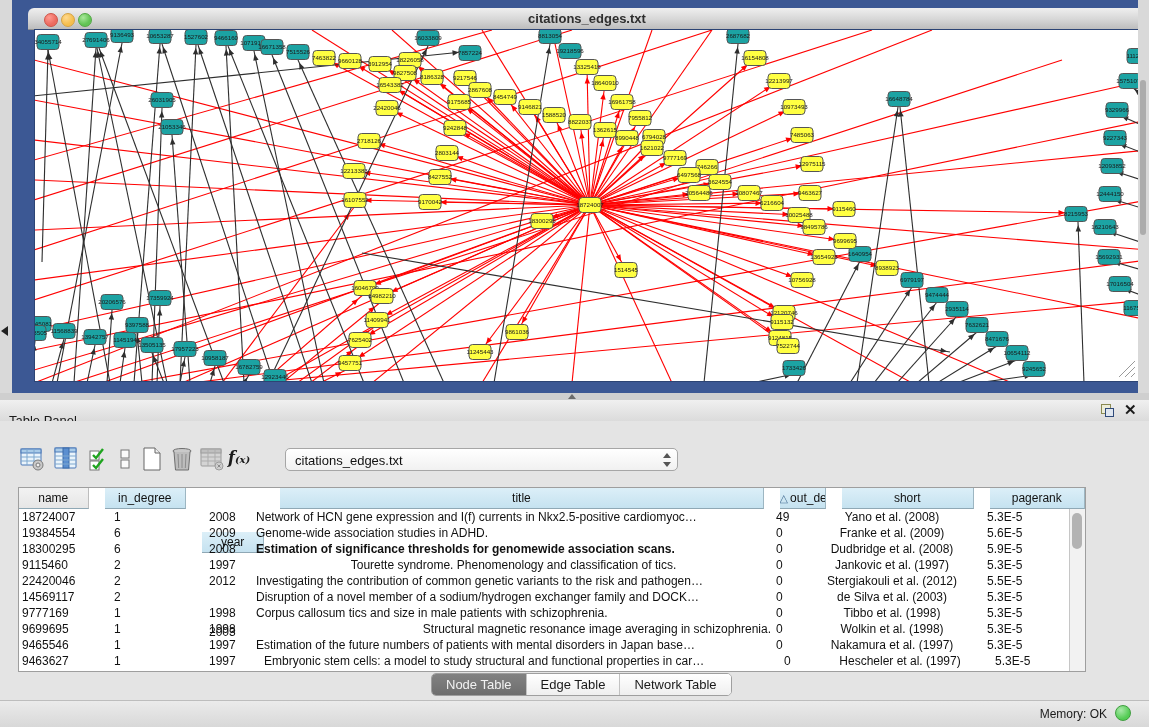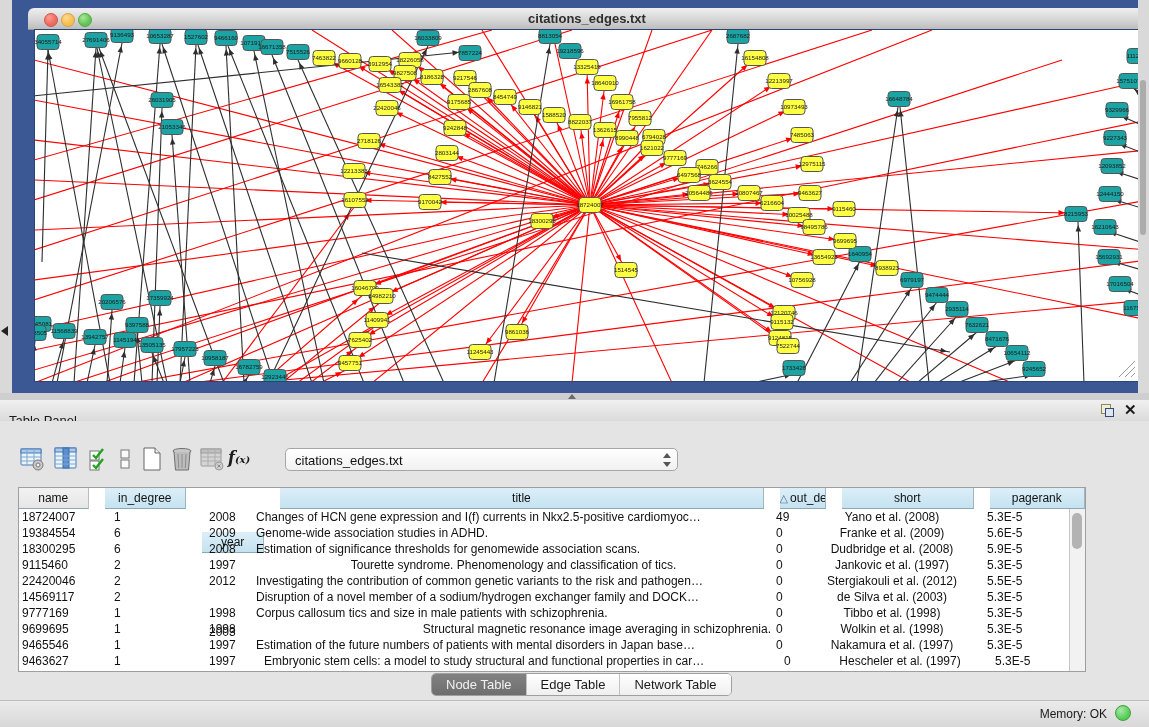--- a/index.html
+++ b/index.html
@@ -928,39 +928,39 @@
         <div class="hcell" style="width: 522px;">title</div>
         <div class="hcell" style="width: 50px;"><span class="sort-tri">△</span>out_de…</div>
         <div class="hcell" style="width: 142px;">short</div>
         <div class="hcell" style="width: 103px;">pagerank</div>
       </div>
     <div id="tbody">
         <div class="trow">
           <div class="tcell" style="width: 75px; padding-left: 3px; box-sizing: border-box;">18724007</div>
           <div class="tcell" style="width: 88px; padding-left: 20px; box-sizing: border-box;">1</div>
           <div class="tcell" style="width: 67px; padding-left: 27px; box-sizing: border-box;">2008</div>
-          <div class="tcell" style="width: 522px; padding-left: 7px; box-sizing: border-box;">Changes of HCN gene expression and I(f) currents in Nkx2.5-positive cardiomyoc…</div>
+          <div class="tcell" style="width: 522px; padding-left: 7px; box-sizing: border-box;">Network of HCN gene expression and I(f) currents in Nkx2.5-positive cardiomyoc…</div>
           <div class="tcell" style="width: 50px; padding-left: 5px; box-sizing: border-box;">49</div>
           <div class="tcell" style="width: 142px; text-align: center; box-sizing: border-box;">Yano et al. (2008)</div>
           <div class="tcell" style="width: 103px; padding-left: 24px; box-sizing: border-box;">5.3E-5</div>
         </div>
         <div class="trow">
           <div class="tcell" style="width: 75px; padding-left: 3px; box-sizing: border-box;">19384554</div>
           <div class="tcell" style="width: 88px; padding-left: 20px; box-sizing: border-box;">6</div>
           <div class="tcell" style="width: 67px; padding-left: 27px; box-sizing: border-box;">2009</div>
           <div class="tcell" style="width: 522px; padding-left: 7px; box-sizing: border-box;">Genome-wide association studies in ADHD.</div>
           <div class="tcell" style="width: 50px; padding-left: 5px; box-sizing: border-box;">0</div>
           <div class="tcell" style="width: 142px; text-align: center; box-sizing: border-box;">Franke et al. (2009)</div>
           <div class="tcell" style="width: 103px; padding-left: 24px; box-sizing: border-box;">5.6E-5</div>
         </div>
         <div class="trow">
           <div class="tcell" style="width: 75px; padding-left: 3px; box-sizing: border-box;">18300295</div>
           <div class="tcell" style="width: 88px; padding-left: 20px; box-sizing: border-box;">6</div>
           <div class="tcell" style="width: 67px; padding-left: 27px; box-sizing: border-box;">2008</div>
-          <div class="tcell" style="width: 522px; padding-left: 7px; box-sizing: border-box;">Estimation of significance thresholds for genomewide association scans.</div>
+          <div class="tcell" style="width: 522px; padding-left: 7px; box-sizing: border-box; font-weight: bold;">Estimation of significance thresholds for genomewide association scans.</div>
           <div class="tcell" style="width: 50px; padding-left: 5px; box-sizing: border-box;">0</div>
           <div class="tcell" style="width: 142px; text-align: center; box-sizing: border-box;">Dudbridge et al. (2008)</div>
           <div class="tcell" style="width: 103px; padding-left: 24px; box-sizing: border-box;">5.9E-5</div>
         </div>
         <div class="trow">
           <div class="tcell" style="width: 75px; padding-left: 3px; box-sizing: border-box;">9115460</div>
           <div class="tcell" style="width: 88px; padding-left: 20px; box-sizing: border-box;">2</div>
           <div class="tcell" style="width: 67px; padding-left: 27px; box-sizing: border-box;">1997</div>
           <div class="tcell" style="width: 522px; padding-left: 7px; box-sizing: border-box; text-align: center;">Tourette syndrome. Phenomenology and classification of tics.</div>
           <div class="tcell" style="width: 50px; padding-left: 5px; box-sizing: border-box;">0</div>

